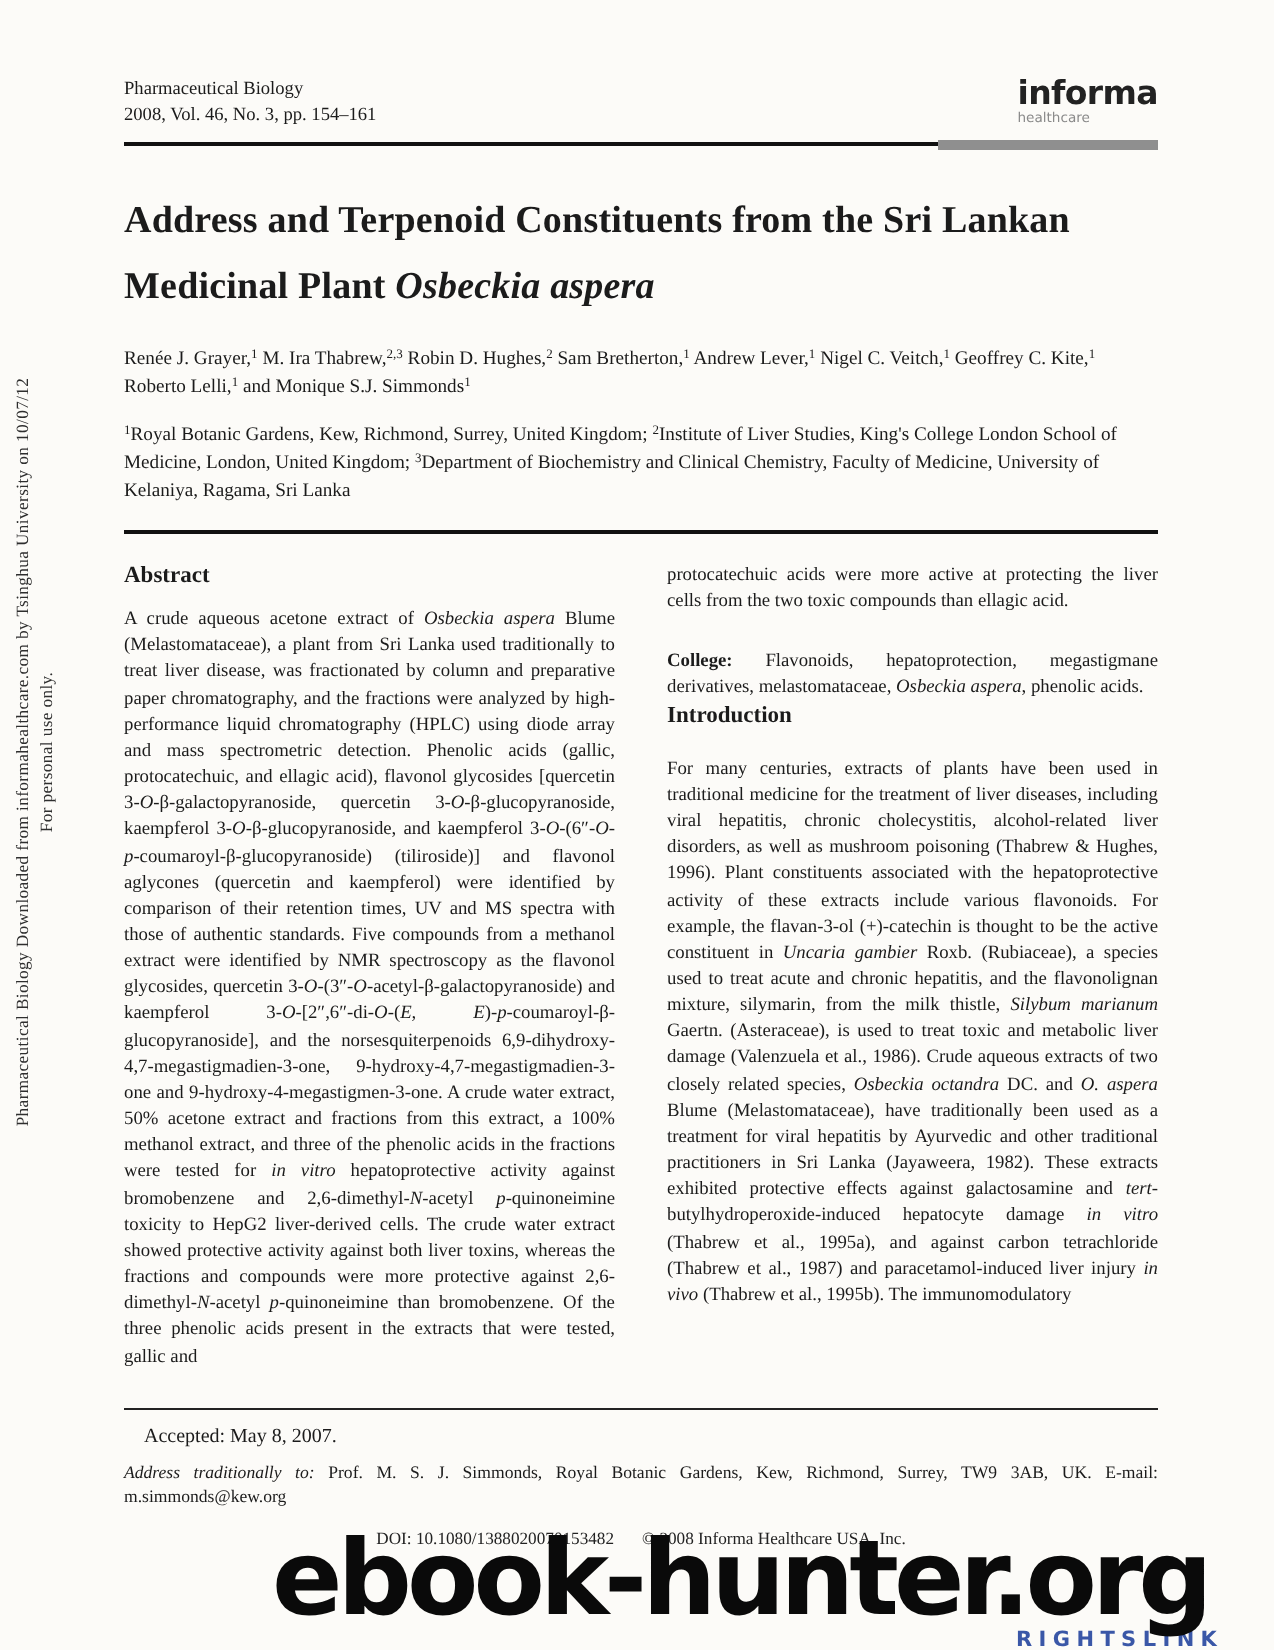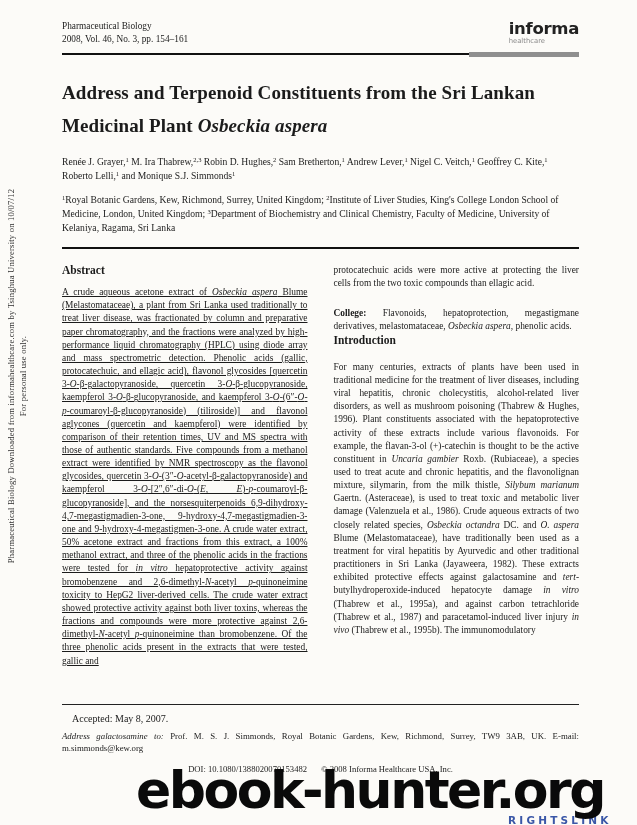--- a/index.html
+++ b/index.html
@@ -11,36 +11,36 @@
   
   .stamp{
     position:absolute;transform:rotate(-90deg);transform-origin:0 0;
     font-family:"Liberation Serif", serif;font-size:8.6px;color:#2e2e2e;
     white-space:nowrap;width:632px;text-align:center;letter-spacing:.2px;
   }
   .stamp1{left:6px;top:692px;}
   .stamp2{left:18px;top:692px;}
   
   .content{position:absolute;left:62px;top:0;width:517px;}
-  .masthead{display:flex;justify-content:space-between;align-items:flex-start;padding-top:20px;}
+  .masthead{display:flex;justify-content:space-between;align-items:flex-end;padding-top:38px;}
   .mast-left{font-size:9.3px;line-height:13px;}
   .logo{position:relative;text-align:left;padding-bottom:2px;}
   .logo-name{font-family:"DejaVu Sans", sans-serif;font-weight:bold;font-size:16.5px;line-height:17px;color:#222;letter-spacing:-.3px;}
   .logo-sub{font-family:"DejaVu Sans", sans-serif;font-size:6.8px;color:#8a8a8a;line-height:8px;}
   .header-rule{position:relative;height:2.4px;background:#111;margin-top:6px;}
   .logo-bar{position:absolute;right:0;top:-1.2px;width:110px;height:4.8px;background:#8f8f8f;}
   h1{margin:21px 0 0 0;font-size:19px;line-height:33px;font-weight:bold;letter-spacing:.1px;}
   .authors{margin-top:13px;font-size:9.6px;line-height:13px;}
   .affiliations{margin-top:10px;font-size:9.6px;line-height:13px;}
   .rule2{height:1.6px;background:#111;margin-top:13px;}
   .columns{display:flex;gap:26px;margin-top:15px;}
   .col{width:252px;font-size:9.4px;line-height:13.15px;text-align:justify;}
   .col h2{font-size:11.5px;margin:0;font-weight:bold;text-align:left;}
   .col p{margin:0;}
-  .abstract-text{margin-top:9px !important;text-decoration:underline;}
+  .abstract-text{margin-top:9px !important;}
   .keywords{margin-top:17px !important;}
   .intro-head{margin-top:25px;}
   .intro-text{margin-top:14px !important;}
   .seg-i{font-style:italic;}
   .seg-b{font-weight:bold;}
   .seg-sup{font-size:6.5px;vertical-align:baseline;position:relative;top:-3.5px;}
   
   .foot-rule{position:absolute;left:62px;width:517px;top:704px;height:1.1px;background:#222;}
   .accepted{position:absolute;left:72px;top:713px;font-size:10px;}
   .address{position:absolute;left:62px;top:730px;width:517px;font-size:8.8px;line-height:12px;text-align:justify;}
@@ -103,21 +103,21 @@
         <p class="keywords"><span class="seg-b">College:</span><span> Flavonoids, hepatoprotection, megastigmane derivatives, melastomataceae, </span><span class="seg-i">Osbeckia aspera</span><span>, phenolic acids.</span></p>
         <h2 class="intro-head">Introduction</h2>
         <p class="intro-text"><span>For many centuries, extracts of plants have been used in traditional medicine for the treatment of liver diseases, including viral hepatitis, chronic cholecystitis, alcohol-related liver disorders, as well as mushroom poisoning (Thabrew &amp; Hughes, 1996). Plant constituents associated with the hepatoprotective activity of these extracts include various flavonoids. For example, the flavan-3-ol (+)-catechin is thought to be the active constituent in </span><span class="seg-i">Uncaria gambier</span><span> Roxb. (Rubiaceae), a species used to treat acute and chronic hepatitis, and the flavonolignan mixture, silymarin, from the milk thistle, </span><span class="seg-i">Silybum marianum</span><span> Gaertn. (Asteraceae), is used to treat toxic and metabolic liver damage (Valenzuela et al., 1986). Crude aqueous extracts of two closely related species, </span><span class="seg-i">Osbeckia octandra</span><span> DC. and </span><span class="seg-i">O. aspera</span><span> Blume (Melastomataceae), have traditionally been used as a treatment for viral hepatitis by Ayurvedic and other traditional practitioners in Sri Lanka (Jayaweera, 1982). These extracts exhibited protective effects against galactosamine and </span><span class="seg-i">tert</span><span>-butylhydroperoxide-induced hepatocyte damage </span><span class="seg-i">in vitro</span><span> (Thabrew et al., 1995a), and against carbon tetrachloride (Thabrew et al., 1987) and paracetamol-induced liver injury </span><span class="seg-i">in vivo</span><span> (Thabrew et al., 1995b). The immunomodulatory</span></p>
       </div>
     </div>
 
   </div>
 
   <div class="foot-rule"></div>
   <div class="accepted">Accepted: May 8, 2007.</div>
-  <div class="address"><span class="seg-i">Address galactosamine to:</span><span> Prof. M. S. J. Simmonds, Royal Botanic Gardens, Kew, Richmond, Surrey, TW9 3AB, UK. E-mail: m.simmonds@kew.org</span></div>
+  <div class="address"><span class="seg-i">Address traditionally to:</span><span> Prof. M. S. J. Simmonds, Royal Botanic Gardens, Kew, Richmond, Surrey, TW9 3AB, UK. E-mail: m.simmonds@kew.org</span></div>
 
   <div class="doi-line">
     <span>DOI: 10.1080/1388020070153482</span><span class="gap"></span><span>© 2008 Informa Healthcare USA, Inc.</span>
   </div>
 
   <div class="rightslink">
     <div class="rl-label">RIGHTSLINK</div>
     <div class="rl-caption">Copyright Clearance Center</div>
   </div>
 

